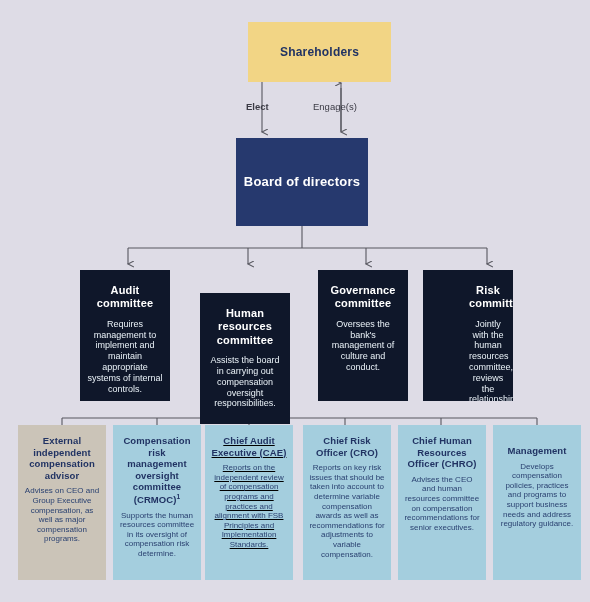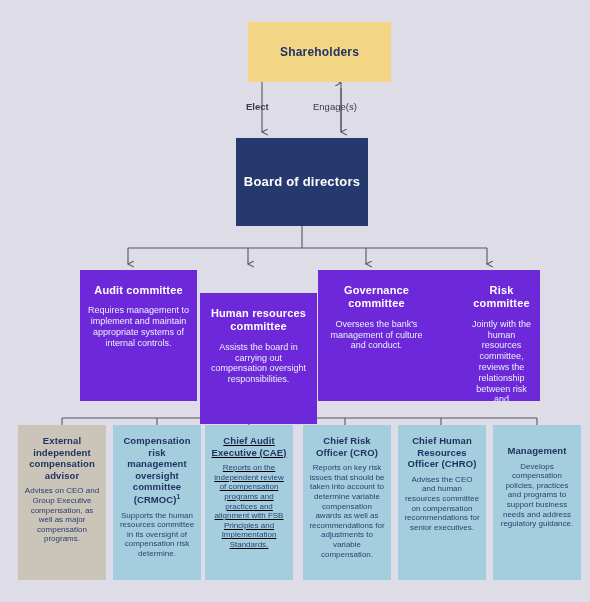--- a/index.html
+++ b/index.html
@@ -75,23 +75,23 @@
   }
   .node-board .node-title {
     color: #FFFFFF;
     font-size: 13px;
     letter-spacing: 0.2px;
   }
 
   
   .node-committee {
     top: 270px;
-    width: 117px;
+    width: 90px;
     height: 131px;
-    background: #6d28d9;
+    background: #0f172a;
     color: #FFFFFF;
     padding-top: 14px;
   }
   .node-committee .node-title {
     font-size: 11px;
     color: #FFFFFF;
     letter-spacing: 0.15px;
     margin-bottom: 8px;
   }
   .node-committee .node-desc {

